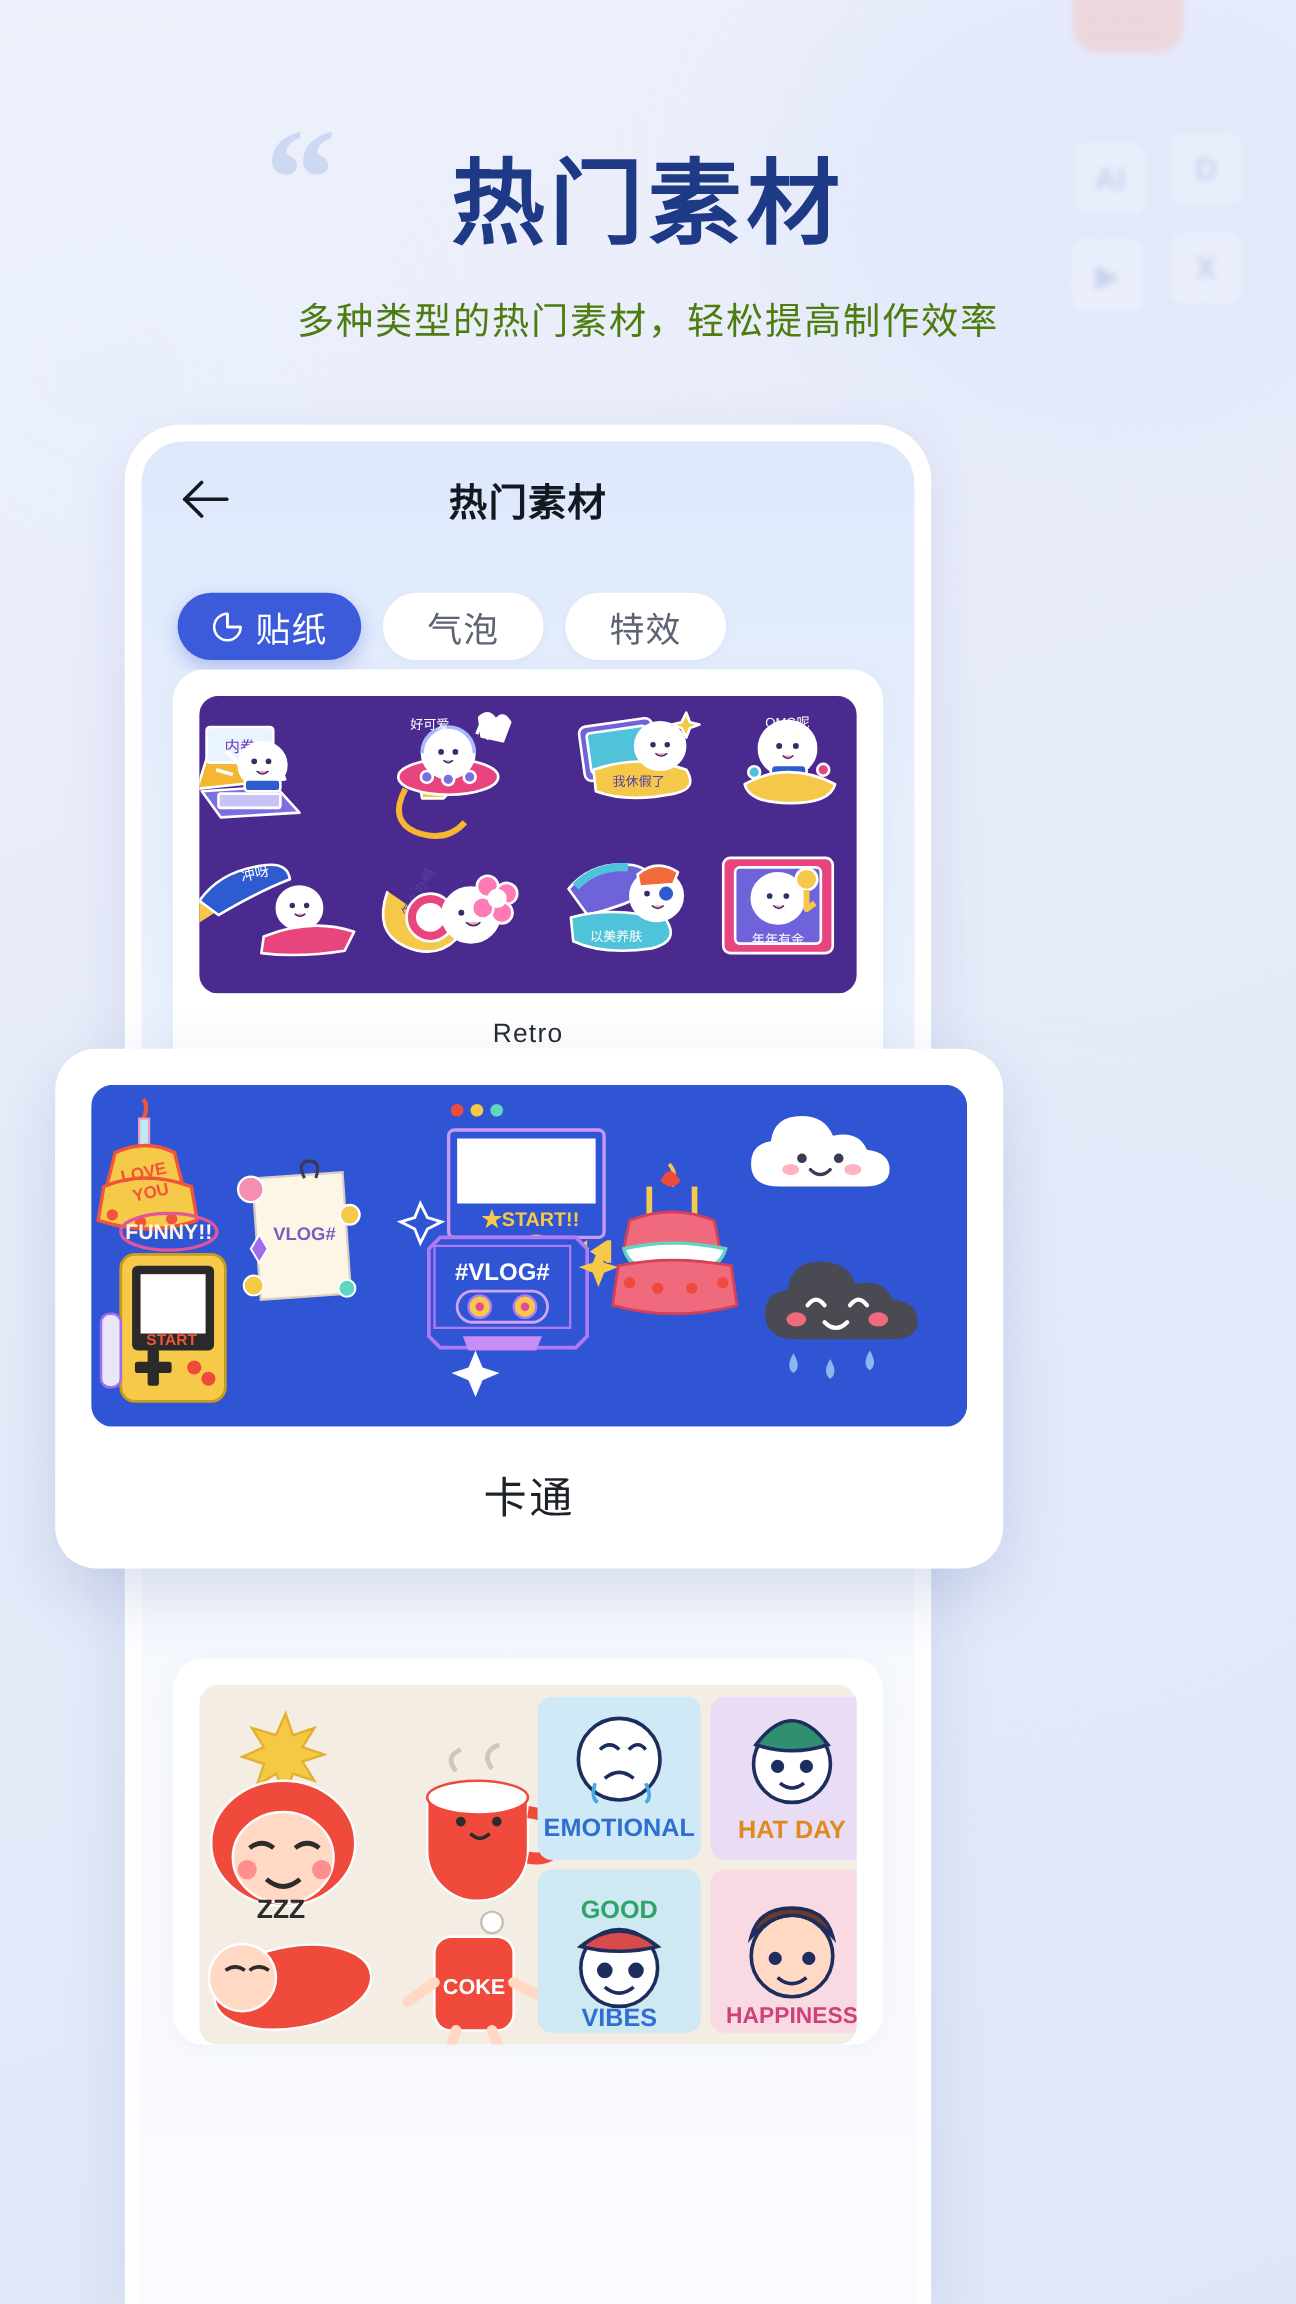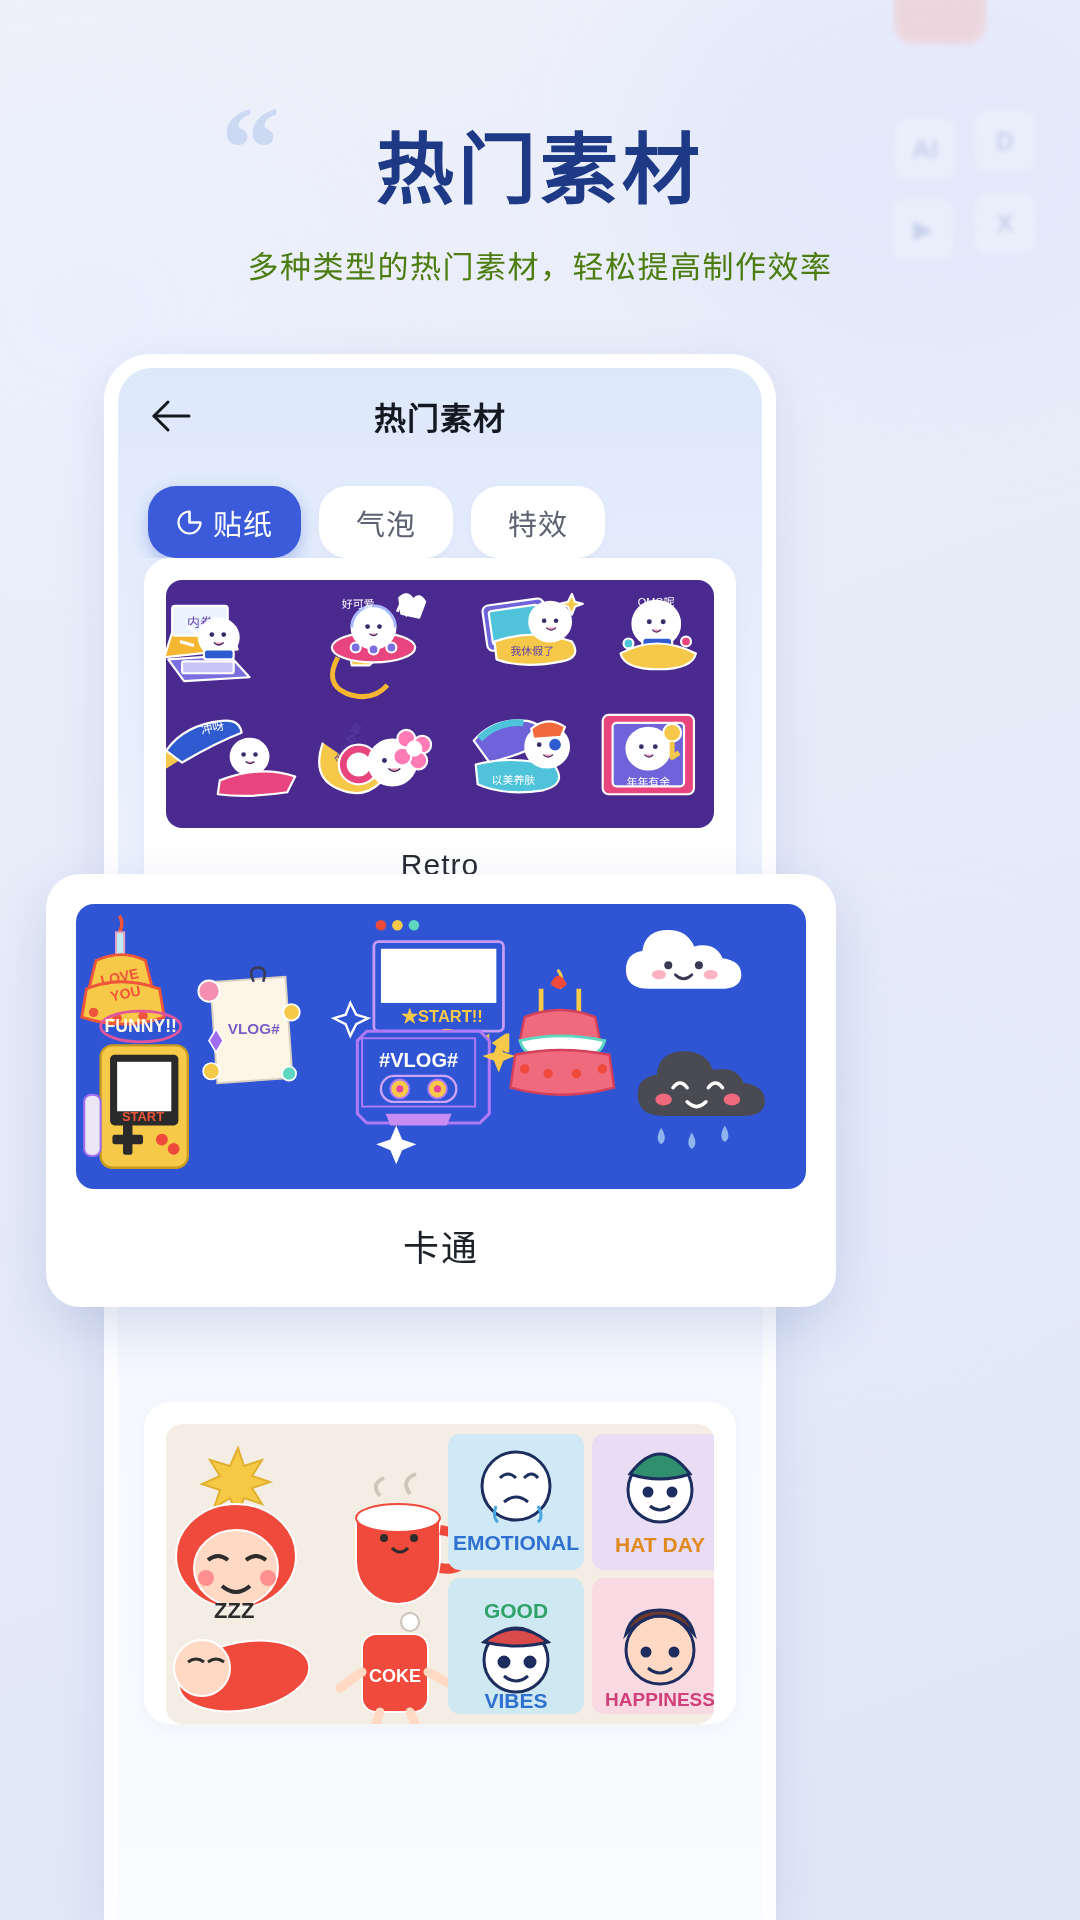--- a/index.html
+++ b/index.html
@@ -125,21 +125,21 @@
   .chips {
     display: flex;
     gap: 18px;
     padding: 22px 0 0 30px;
     overflow: hidden;
     height: 94px;
     align-items: center;
   }
   .chip {
     flex: 0 0 auto;
-    height: 72px;
+    height: 56px;
     min-width: 134px;
     padding: 0 28px;
     border-radius: 28px;
     background: #ffffff;
     color: #5d6372;
     font-size: 29px;
     font-weight: 500;
     display: flex;
     align-items: center;
     justify-content: center;
@@ -166,21 +166,21 @@
     margin-bottom: 6px;
   }
   .pack-thumb {
     border-radius: 16px;
     overflow: hidden;
     height: 248px;
     position: relative;
   }
   .pack-label {
     text-align: center;
-    font-size: 30px;
+    font-size: 22px;
     color: #262b33;
     padding: 20px 0 24px 0;
     letter-spacing: 1px;
   }
 
   
   .float-card {
     position: absolute;
     left: 46px;
     top: 874px;

